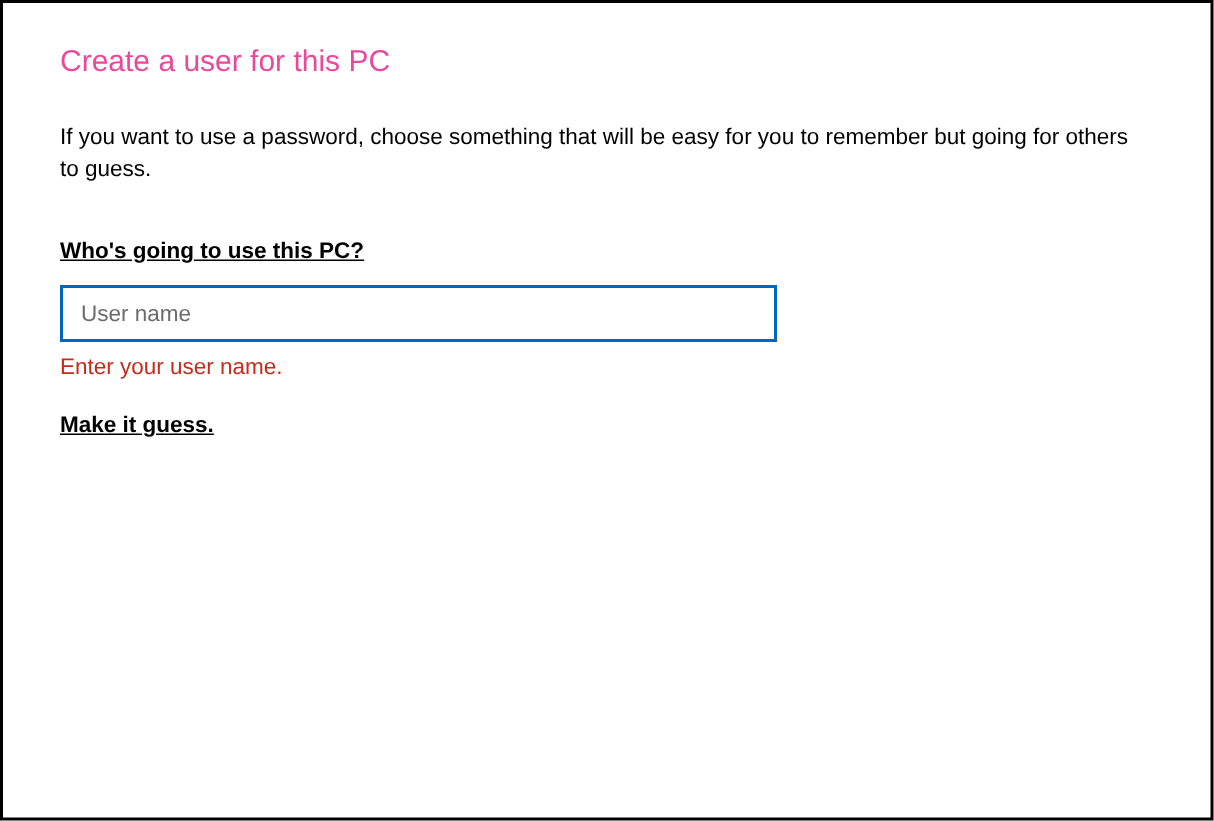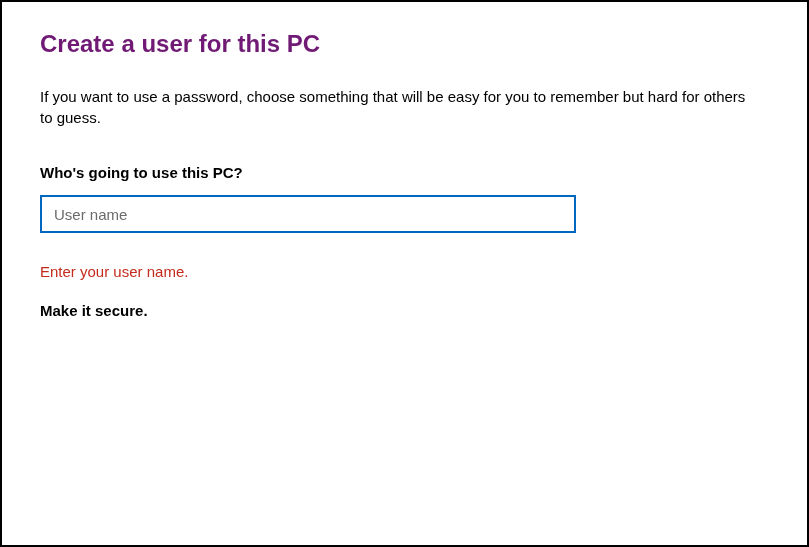--- a/index.html
+++ b/index.html
@@ -10,48 +10,49 @@
     body {
       font-family: "Segoe UI", -apple-system, BlinkMacSystemFont, sans-serif;
       background: #fff;
       width: 809px;
       height: 547px;
       border: 2px solid #000;
       padding: 28px 38px;
       color: #000;
     }
     .page-title {
-      font-size: 24px;
-      font-weight: 700;
+      font-size: 20px;
+      font-weight: 400;
       margin-bottom: 28px;
-      color: #701a75;
+      color: #ec4899;
     }
     .description {
       font-size: 15px;
       line-height: 1.4;
       margin-bottom: 36px;
       color: #000;
       max-width: 720px;
     }
     .section-label {
       font-size: 15px;
       font-weight: 700;
       margin-bottom: 14px;
       color: #000;
+      text-decoration: underline;
     }
     .input-field {
-      width: 536px;
+      width: 478px;
       height: 38px;
       font-size: 15px;
       font-family: inherit;
       padding: 0 12px;
       border: 2px solid #999;
       outline: none;
       display: block;
-      margin-bottom: 30px;
+      margin-bottom: 8px;
       color: #000;
     }
     .input-field::placeholder {
       color: #6b6b6b;
     }
     .input-field.focused {
       border: 2px solid #0067c0;
     }
     .error-text {
       color: #c42b1c;
@@ -61,23 +62,23 @@
     }
     .section {
       margin-bottom: 0;
     }
   </style>
 </head>
 <body>
 
 <h1 class="page-title">Create a user for this PC</h1>
 
-<p class="description">If you want to use a password, choose something that will be easy for you to remember but hard for others to guess.</p>
+<p class="description">If you want to use a password, choose something that will be easy for you to remember but going for others to guess.</p>
 
 <div class="section">
   <div class="section-label">Who's going to use this PC?</div>
   <input type="text" class="input-field focused" placeholder="User name" style="">
   <div class="error-text">Enter your user name.</div>
 </div>
 
 <div class="section">
-  <div class="section-label">Make it secure.</div>
+  <div class="section-label">Make it guess.</div>
 </div>
 
 </body></html>

